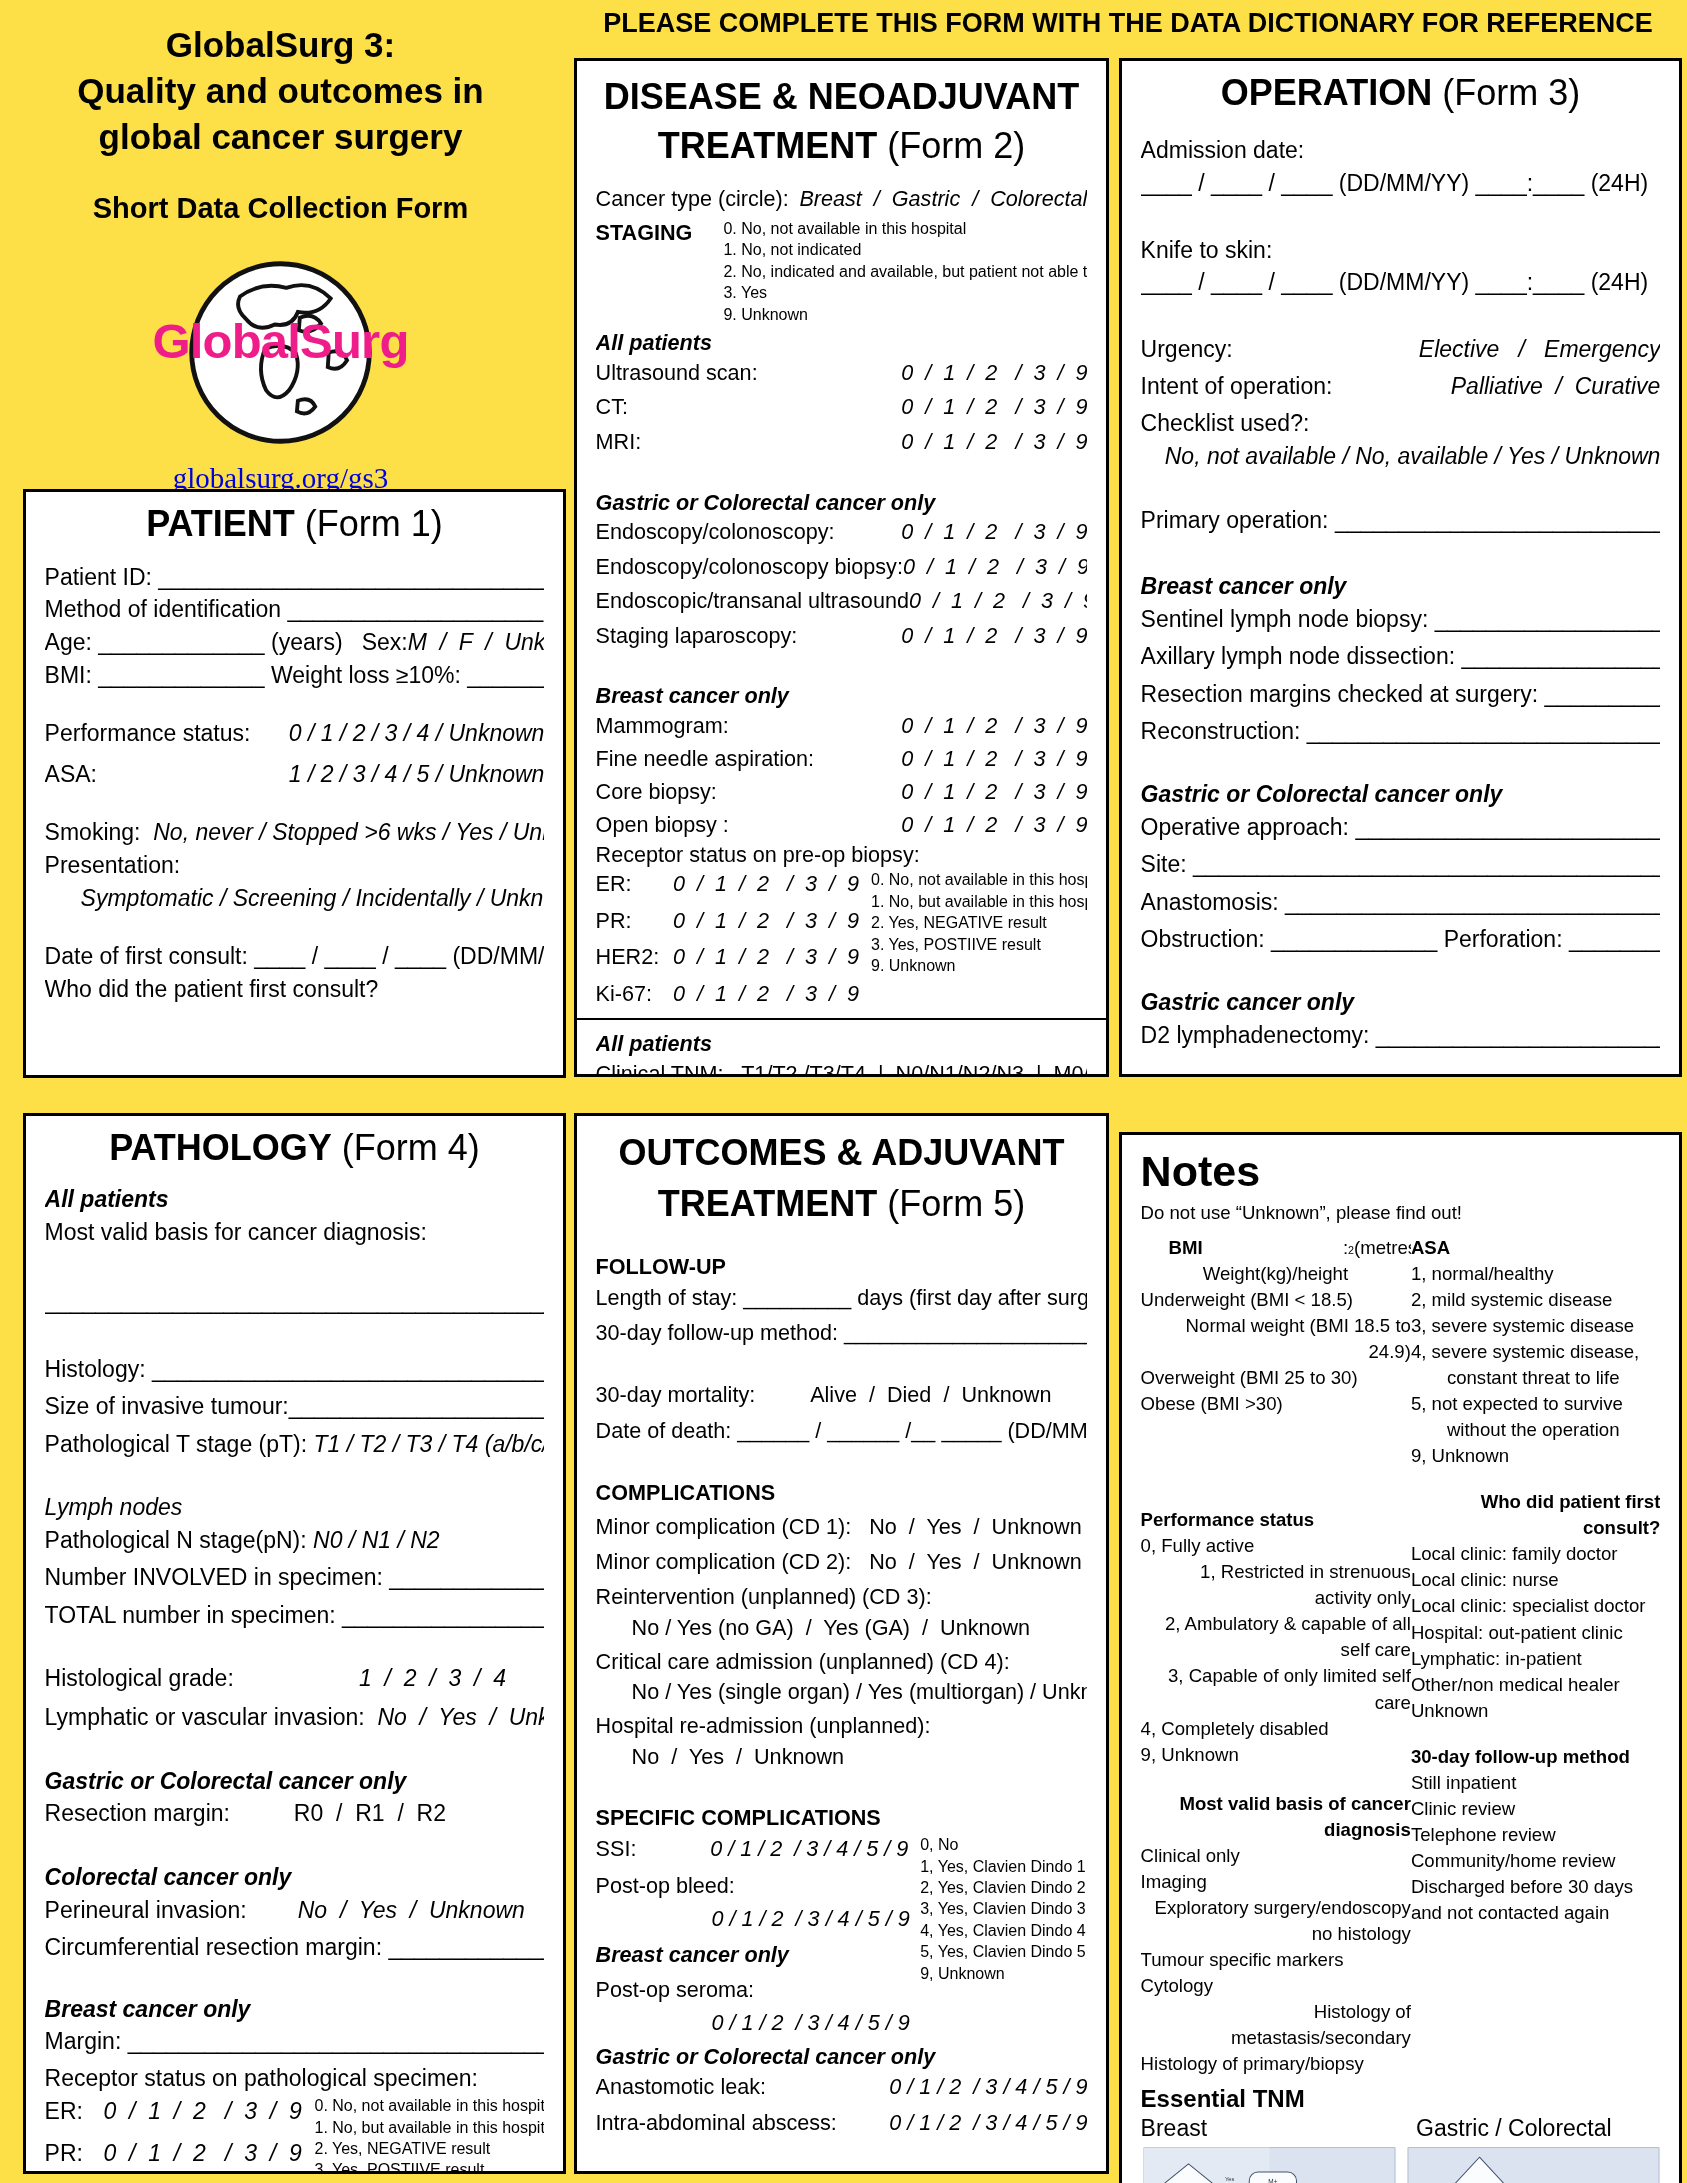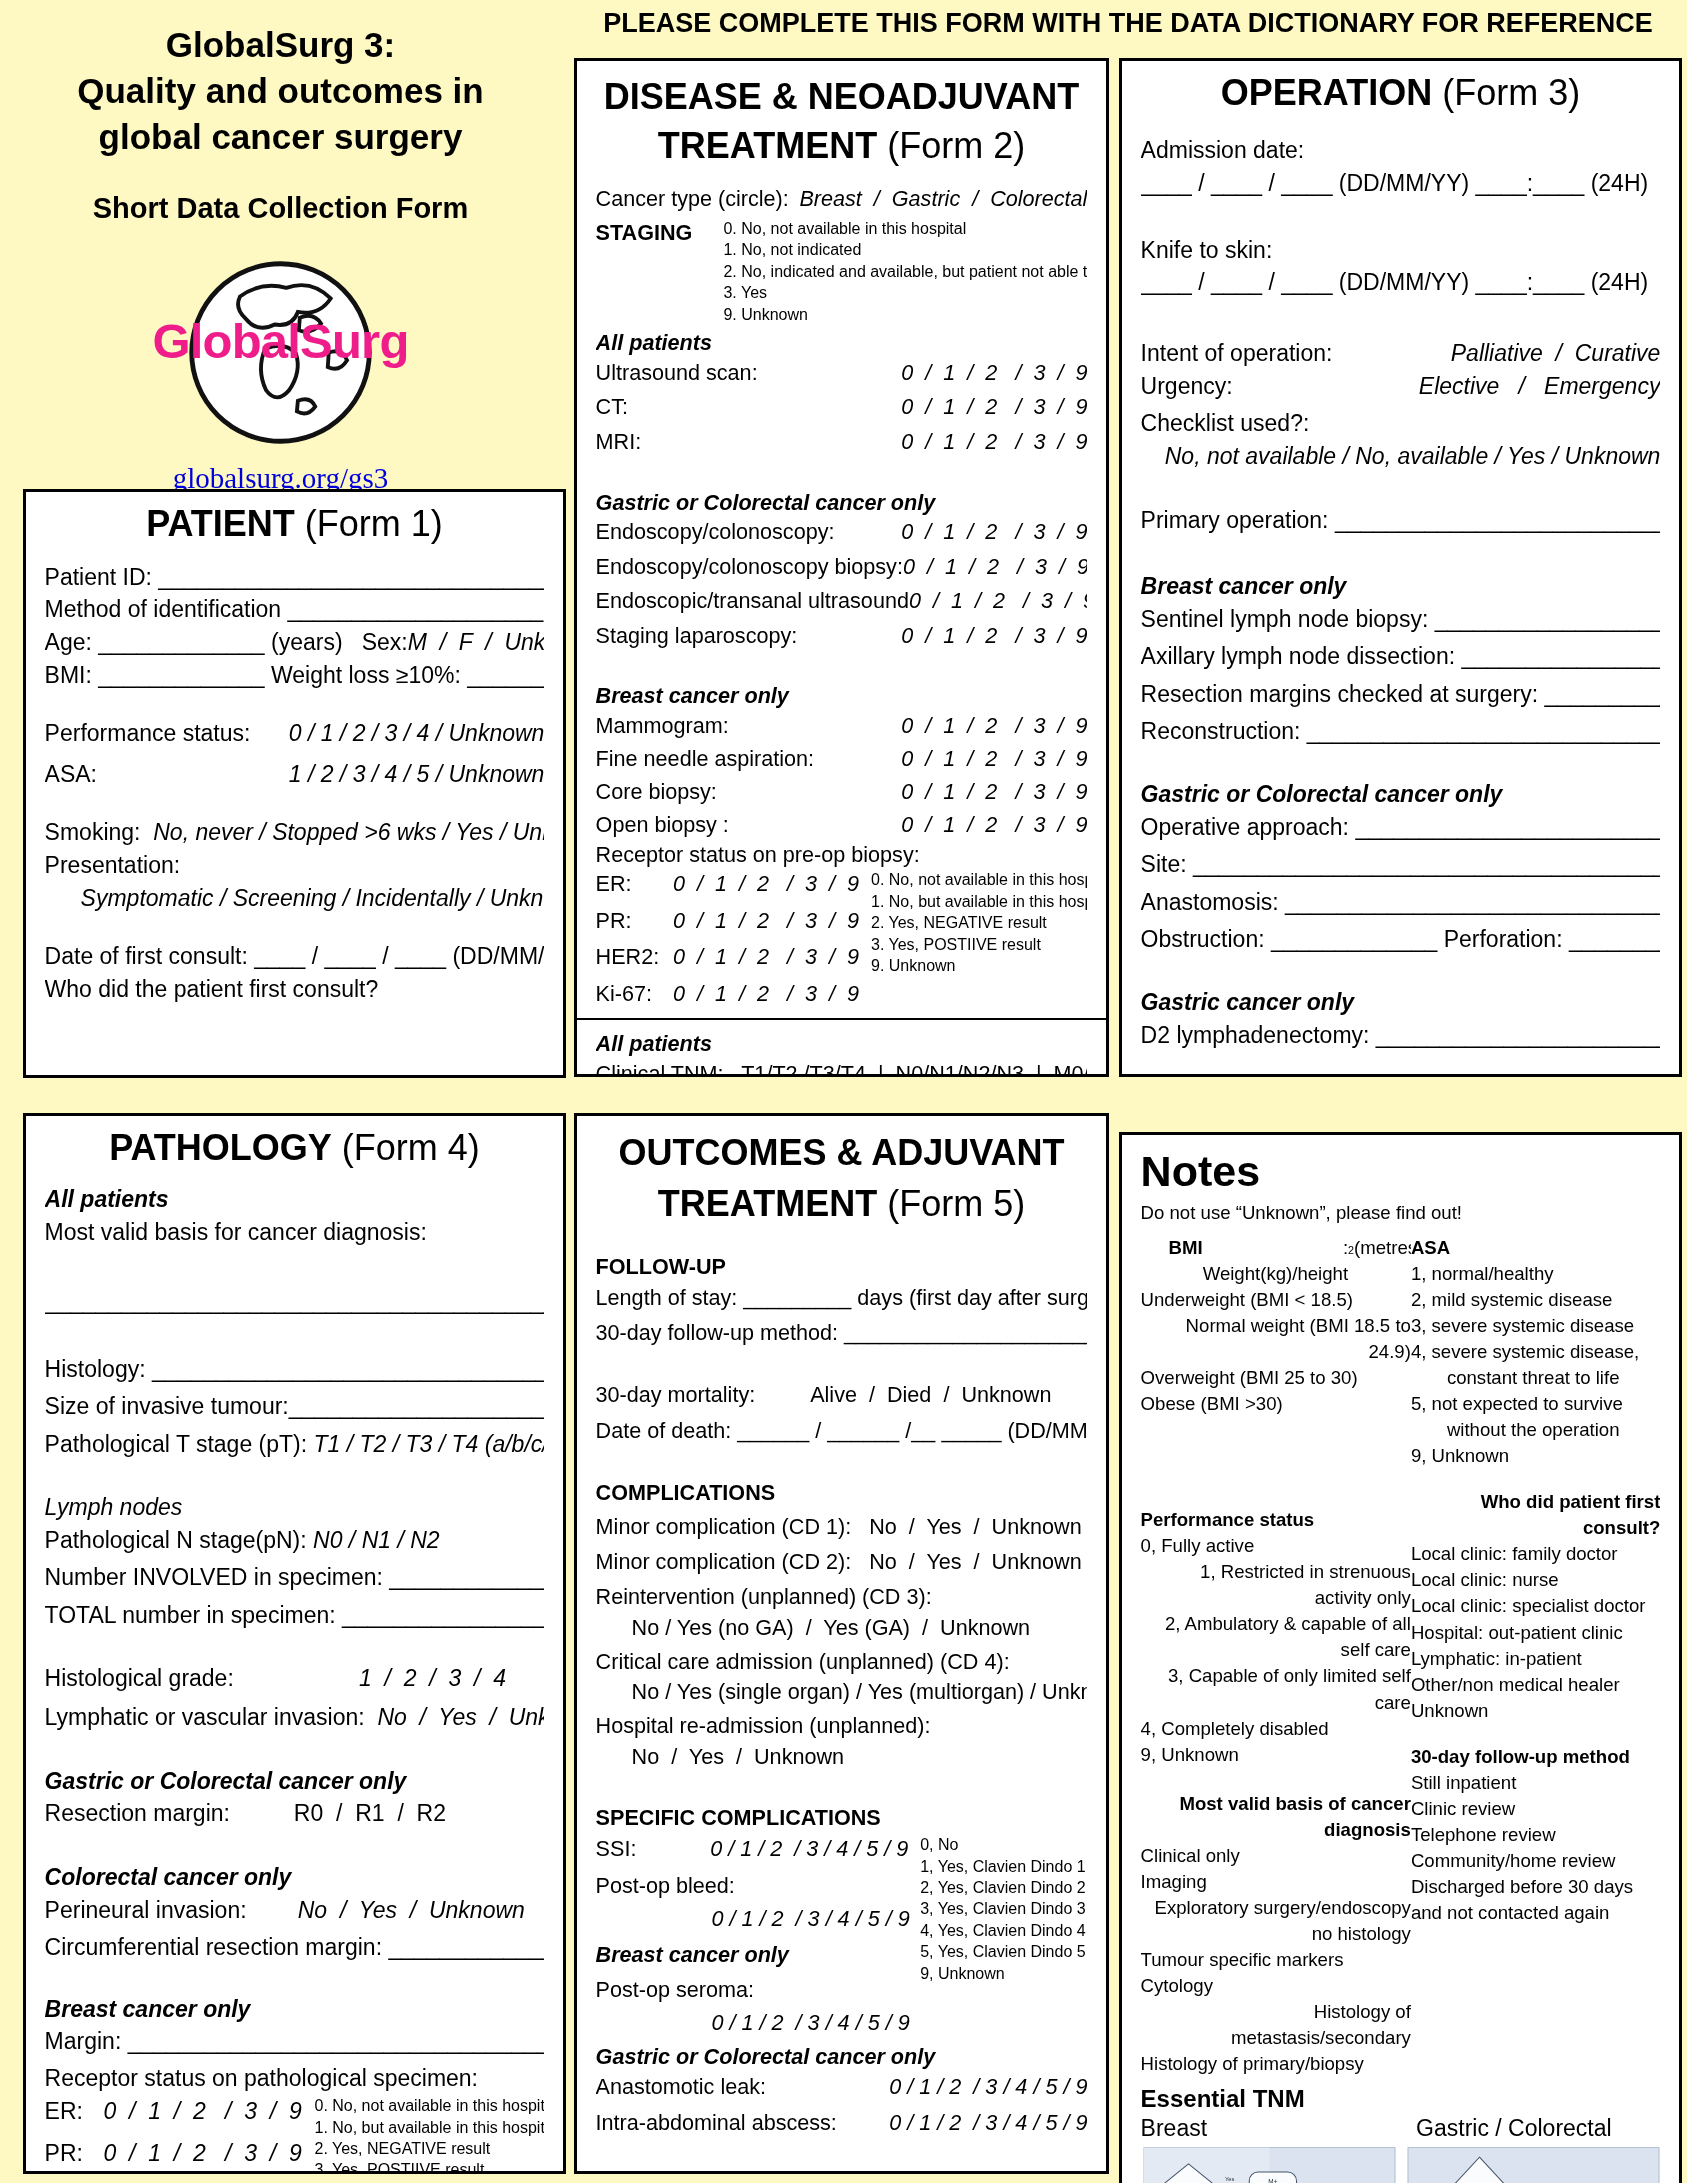--- a/index.html
+++ b/index.html
@@ -1,16 +1,16 @@
 <!DOCTYPE html>
 <html style="font-size:12.4px"><head>
 <meta charset="utf-8">
 <style>
   html,body{margin:0;padding:0;background:#e8e8e8;}
-  .page{position:relative;width:1688px;height:2183px;background:#fef9c3;
+  .page{position:relative;width:1688px;height:2183px;background:#fde047;
         font-family:"Liberation Sans",sans-serif;color:#000;overflow:hidden;}
   .hdr{position:absolute;left:574px;top:7.7px;width:1108px;text-align:center;
        font-size:27px;font-weight:700;}
   
   .masthead{position:absolute;left:31px;top:21.6px;width:499px;text-align:center;}
   .mast-title{font-size:35px;font-weight:700;line-height:1.32;}
   .mast-sub{margin-top:32px;font-size:29px;font-weight:700;}
   .logo-wrap{position:relative;width:193px;height:193px;margin:31px auto 0;}
   .logo-wrap svg{display:block;}
   .wordmark{position:absolute;left:-46px;right:-46px;top:44%;transform:translateY(-50%);
@@ -145,22 +145,22 @@
     <div class="ptitle">
         <div class="row"><span class="sg-T">OPERATION</span><span class="sg-Tn"> (Form 3)</span></div>
       </div>
     <div>
         <div class="row" style="margin-top: 20px;"><span class="sg-t">Admission date:</span></div>
         <div class="row"><span class="sg-t">____ / ____ / ____ (DD/MM/YY) ____:____ (24H)</span></div>
         <div class="row gap" style="height: 34px;"></div>
         <div class="row"><span class="sg-t">Knife to skin:</span></div>
         <div class="row"><span class="sg-t">____ / ____ / ____ (DD/MM/YY) ____:____ (24H)</span></div>
         <div class="row gap" style="height: 34px;"></div>
+        <div class="row"><span class="sg-t">Urgency:</span><span class="sg-ri">Elective   /   Emergency</span></div>
         <div class="row" style="margin-top: 4.6px;"><span class="sg-t">Intent of operation:</span><span class="sg-ri">Palliative  /  Curative</span></div>
-        <div class="row"><span class="sg-t">Urgency:</span><span class="sg-ri">Elective   /   Emergency</span></div>
         <div class="row" style="margin-top: 4.6px;"><span class="sg-t">Checklist used?:</span></div>
         <div class="row rgt"><span class="sg-i">No, not available / No, available / Yes / Unknown</span></div>
         <div class="row gap" style="height: 31px;"></div>
         <div class="row"><span class="sg-t">Primary operation: _____________________________</span></div>
         <div class="row gap" style="height: 34px;"></div>
         <div class="row"><span class="sg-bi">Breast cancer only</span></div>
         <div class="row"><span class="sg-t">Sentinel lymph node biopsy: ___________________</span></div>
         <div class="row" style="margin-top: 4.6px;"><span class="sg-t">Axillary lymph node dissection: _________________</span></div>
         <div class="row" style="margin-top: 4.6px;"><span class="sg-t">Resection margins checked at surgery: __________</span></div>
         <div class="row" style="margin-top: 4.6px;"><span class="sg-t">Reconstruction: ________________________________</span></div>

